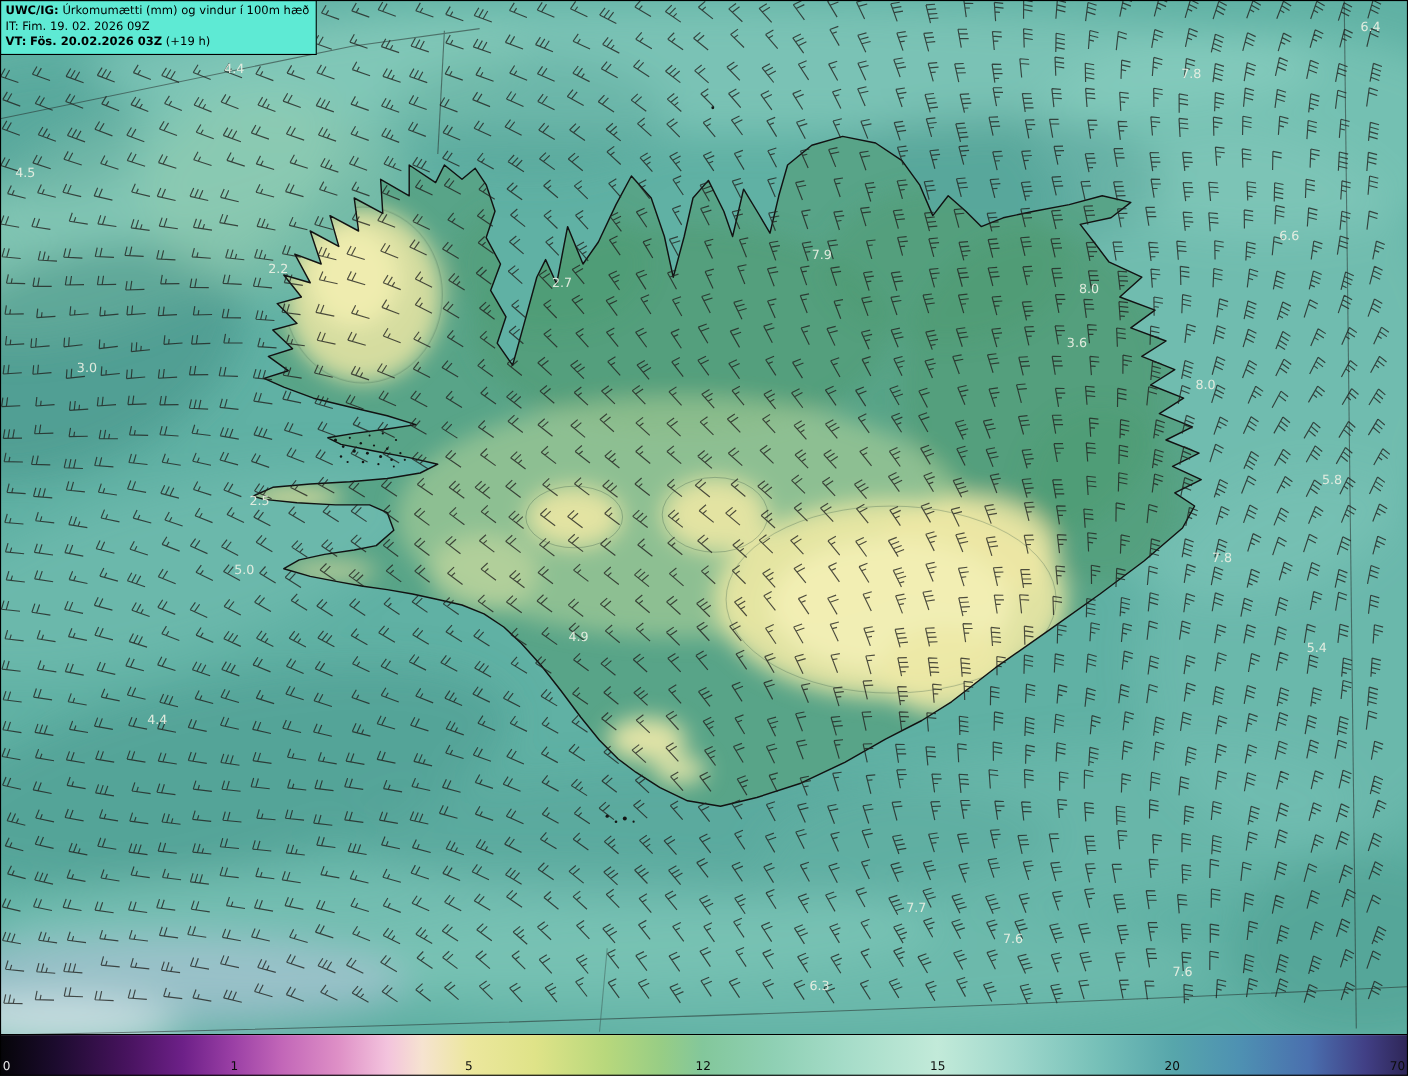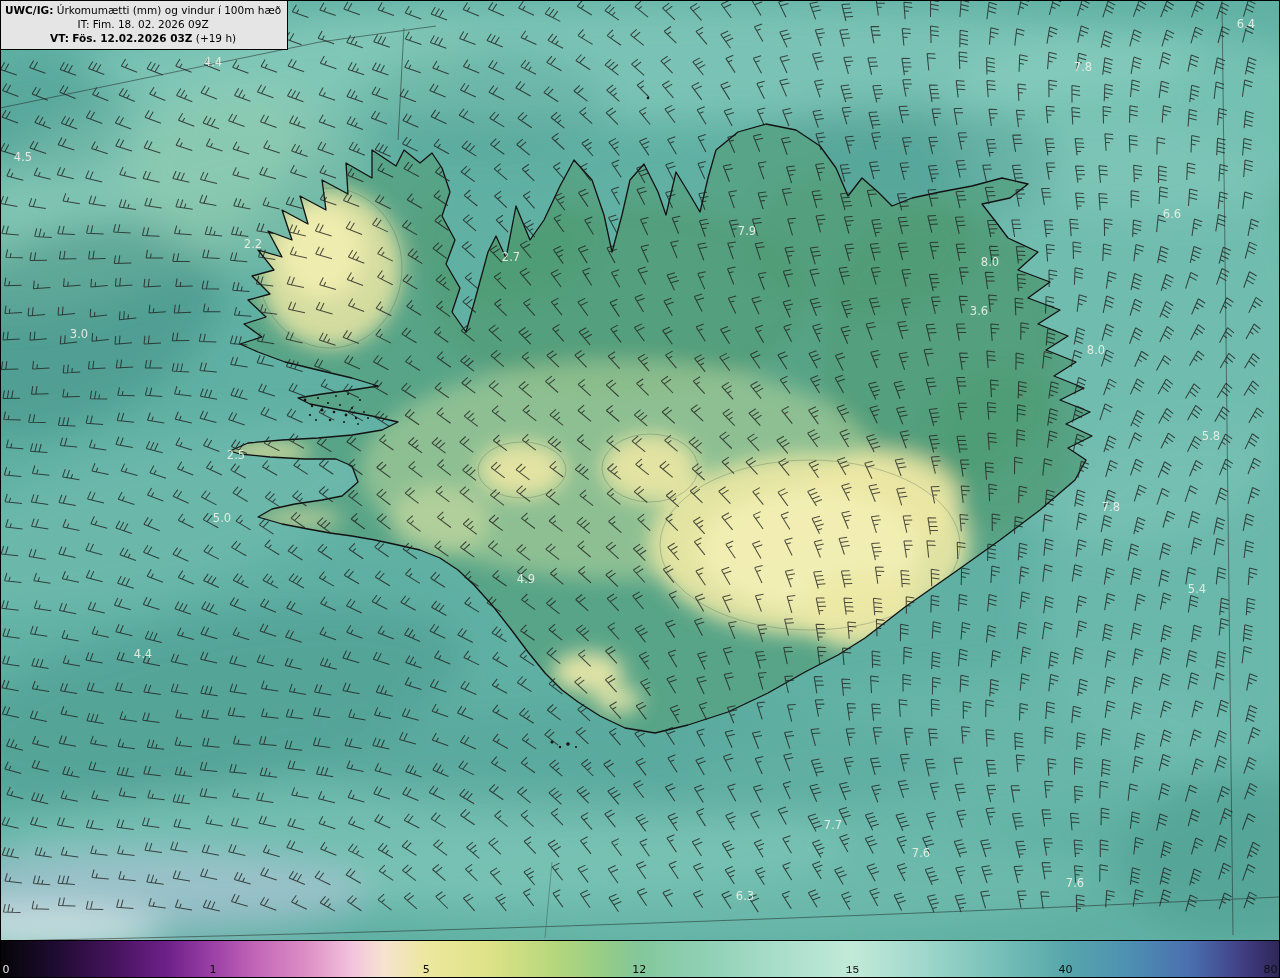--- a/index.html
+++ b/index.html
@@ -5,23 +5,23 @@
   html,body{margin:0;padding:0;}
   body{
     width:1280px;height:978px;position:relative;overflow:hidden;
     background:#60b1a4;
     font-family:"DejaVu Sans", sans-serif;
   }
   .frame{position:absolute;inset:0;border:1px solid #000;pointer-events:none;z-index:60;}
   
   .titlebox{
     position:absolute;top:0;left:0;z-index:40;
-    background:#e5e5e5;border:1px solid #000;
+    background:#5eead4;border:1px solid #000;
     padding:2px 6px 3px 4px;font-size:10.5px;line-height:1.35;color:#000;
-    white-space:nowrap;width:fit-content;text-align:center;
+    white-space:nowrap;width:fit-content;
   }
   .b{font-weight:bold;}
   
   #map-svg{position:absolute;top:0;left:0;z-index:1;}
   #value-labels text{
     font:11.5px "DejaVu Sans", sans-serif;
     fill:#ecf0e4;opacity:.92;text-anchor:middle;
   }
   #barbs{stroke:#20201e;stroke-width:1.05;fill:none;opacity:.78;}
   .graticule{stroke:#1f1f1f;stroke-width:1;fill:none;opacity:.5;}
@@ -176,35 +176,35 @@
     </g>
 </svg>
 
 <div class="titlebox">
   <div class="t-line">
     <span class="b">UWC/IG:</span>
     <span>Úrkomumætti (mm) og vindur í 100m hæð</span>
   </div>
   <div class="t-line">
     <span>IT:</span>
-    <span>Fim. 18. 02. 2026 09Z</span>
+    <span>Fim. 19. 02. 2026 09Z</span>
   </div>
   <div class="t-line">
     <span class="b">VT:</span>
-    <span class="b">Fös. 12.02.2026 03Z</span>
+    <span class="b">Fös. 20.02.2026 03Z</span>
     <span>(+19 h)</span>
   </div>
 </div>
 
 <div class="colorbar">
   <div class="cb-grad" style="background: linear-gradient(to right, rgb(5, 5, 8) 0%, rgb(28, 11, 46) 4%, rgb(71, 19, 94) 9%, rgb(109, 32, 136) 13%, rgb(154, 63, 165) 16.5%, rgb(194, 102, 184) 20%, rgb(222, 143, 198) 24%, rgb(243, 195, 221) 27.5%, rgb(246, 227, 208) 30%, rgb(236, 231, 158) 33.3%, rgb(223, 227, 136) 38%, rgb(184, 216, 124) 43%, rgb(151, 205, 133) 47%, rgb(131, 199, 155) 49.9%, rgb(143, 208, 180) 55%, rgb(165, 220, 200) 60%, rgb(194, 234, 217) 66.6%, rgb(160, 216, 204) 72%, rgb(118, 192, 184) 78%, rgb(87, 166, 171) 83.3%, rgb(78, 145, 178) 88%, rgb(74, 111, 174) 93%, rgb(65, 63, 133) 97%, rgb(46, 38, 87) 100%);"></div>
   <div class="cb-ticks">
       <span class="cb-tick light" style="left: 0.2%; transform: none;">0</span>
       <span class="cb-tick" style="left: 16.65%;">1</span>
       <span class="cb-tick" style="left: 33.3%;">5</span>
       <span class="cb-tick" style="left: 49.95%;">12</span>
-      <span class="cb-tick" style="left: 66.6%; font-family: Liberation Mono, monospace;">15</span>
-      <span class="cb-tick" style="left: 83.25%;">40</span>
-      <span class="cb-tick" style="left: 99.8%; transform: translateX(-100%);">80</span>
+      <span class="cb-tick" style="left: 66.6%;">15</span>
+      <span class="cb-tick" style="left: 83.25%;">20</span>
+      <span class="cb-tick" style="left: 99.8%; transform: translateX(-100%);">70</span>
     </div>
 </div>
 
 <div class="frame"></div>
 
 </body></html>

